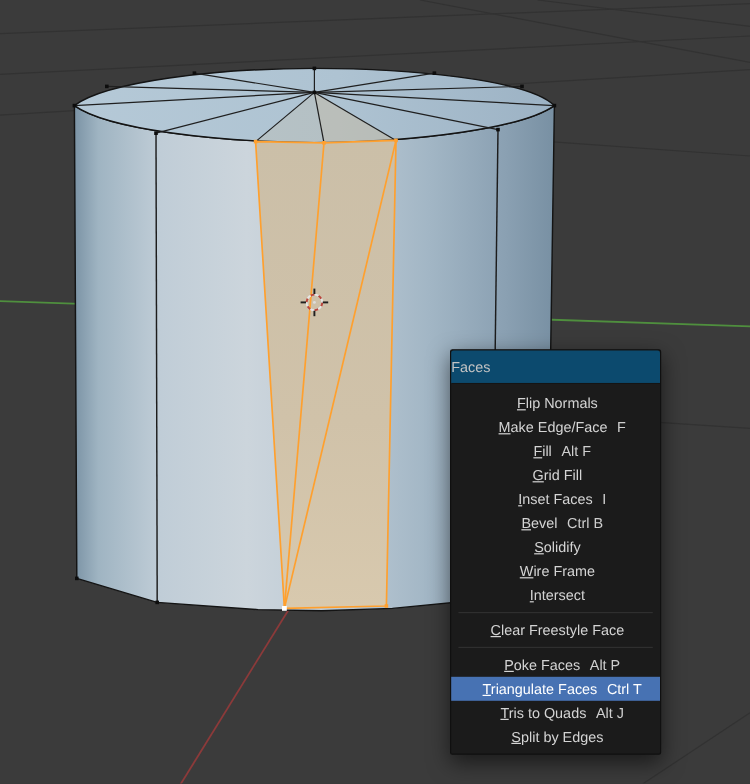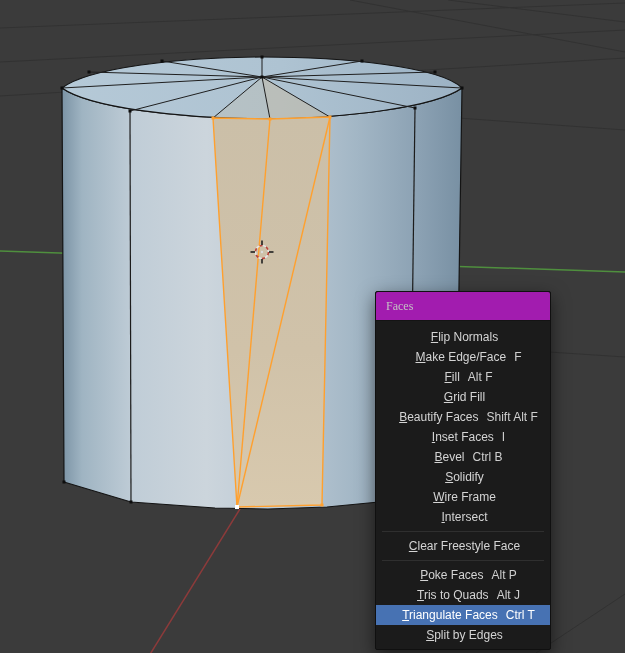--- a/index.html
+++ b/index.html
@@ -13,24 +13,23 @@
   .viewport svg{display:block;}
 
   
   .menu{
     position:absolute;left:375px;top:291px;width:174px;
     background:#1b1b1b;border:1px solid #101010;border-radius:2px;
     box-shadow:0 6px 18px rgba(0,0,0,.55);
     z-index:10;
   }
   .menu-header{
-    padding:7px 10px 6px;font-size:12px;color:#c3c3c3;
-    background:#a21caf;border-bottom:1px solid #141414;
+    padding:7px 0 6px;font-size:12px;color:#c3c3c3;
+    background:#0c4a6e;border-bottom:1px solid #141414;
     border-radius:2px 2px 0 0;
-    font-family:Liberation Serif, serif;
   }
   .menu-items{padding-top:6px;padding-bottom:4px;}
   .menu-item{
     height:20px;display:flex;align-items:center;justify-content:center;
     padding:0 9px 0 20px;font-size:12px;color:#d4d4d4;cursor:default;white-space:nowrap;
   }
   .menu-item.highlighted{color:#ffffff;}
   .mi-label u{text-decoration:underline;text-underline-offset:1px;}
   .mi-shortcut{font-size:12px;color:#cfcfcf;margin-left:8px;}
   .menu-item.highlighted .mi-shortcut{color:#ffffff;}
@@ -176,24 +175,20 @@
       </div>
       <div class="menu-item">
         <span class="mi-label"><u>F</u>ill</span>
         <span class="mi-shortcut">Alt F</span>
       </div>
       <div class="menu-item">
         <span class="mi-label"><u>G</u>rid Fill</span>
         <span class="mi-shortcut"></span>
       </div>
       <div class="menu-item">
-        <span class="mi-label"><u>B</u>eautify Faces</span>
-        <span class="mi-shortcut">Shift Alt F</span>
-      </div>
-      <div class="menu-item">
         <span class="mi-label"><u>I</u>nset Faces</span>
         <span class="mi-shortcut">I</span>
       </div>
       <div class="menu-item">
         <span class="mi-label"><u>B</u>evel</span>
         <span class="mi-shortcut">Ctrl B</span>
       </div>
       <div class="menu-item">
         <span class="mi-label"><u>S</u>olidify</span>
         <span class="mi-shortcut"></span>
@@ -208,27 +203,27 @@
       </div>
       <div class="menu-separator"></div>
       <div class="menu-item">
         <span class="mi-label"><u>C</u>lear Freestyle Face</span>
         <span class="mi-shortcut"></span>
       </div>
       <div class="menu-separator"></div>
       <div class="menu-item">
         <span class="mi-label"><u>P</u>oke Faces</span>
         <span class="mi-shortcut">Alt P</span>
-      </div>
-      <div class="menu-item">
-        <span class="mi-label"><u>T</u>ris to Quads</span>
-        <span class="mi-shortcut">Alt J</span>
       </div>
       <div class="menu-item highlighted" style="background: rgb(71, 114, 179);">
         <span class="mi-label"><u>T</u>riangulate Faces</span>
         <span class="mi-shortcut">Ctrl T</span>
       </div>
       <div class="menu-item">
+        <span class="mi-label"><u>T</u>ris to Quads</span>
+        <span class="mi-shortcut">Alt J</span>
+      </div>
+      <div class="menu-item">
         <span class="mi-label"><u>S</u>plit by Edges</span>
         <span class="mi-shortcut"></span>
       </div>
     </div>
 </div>
 
 </body></html>

